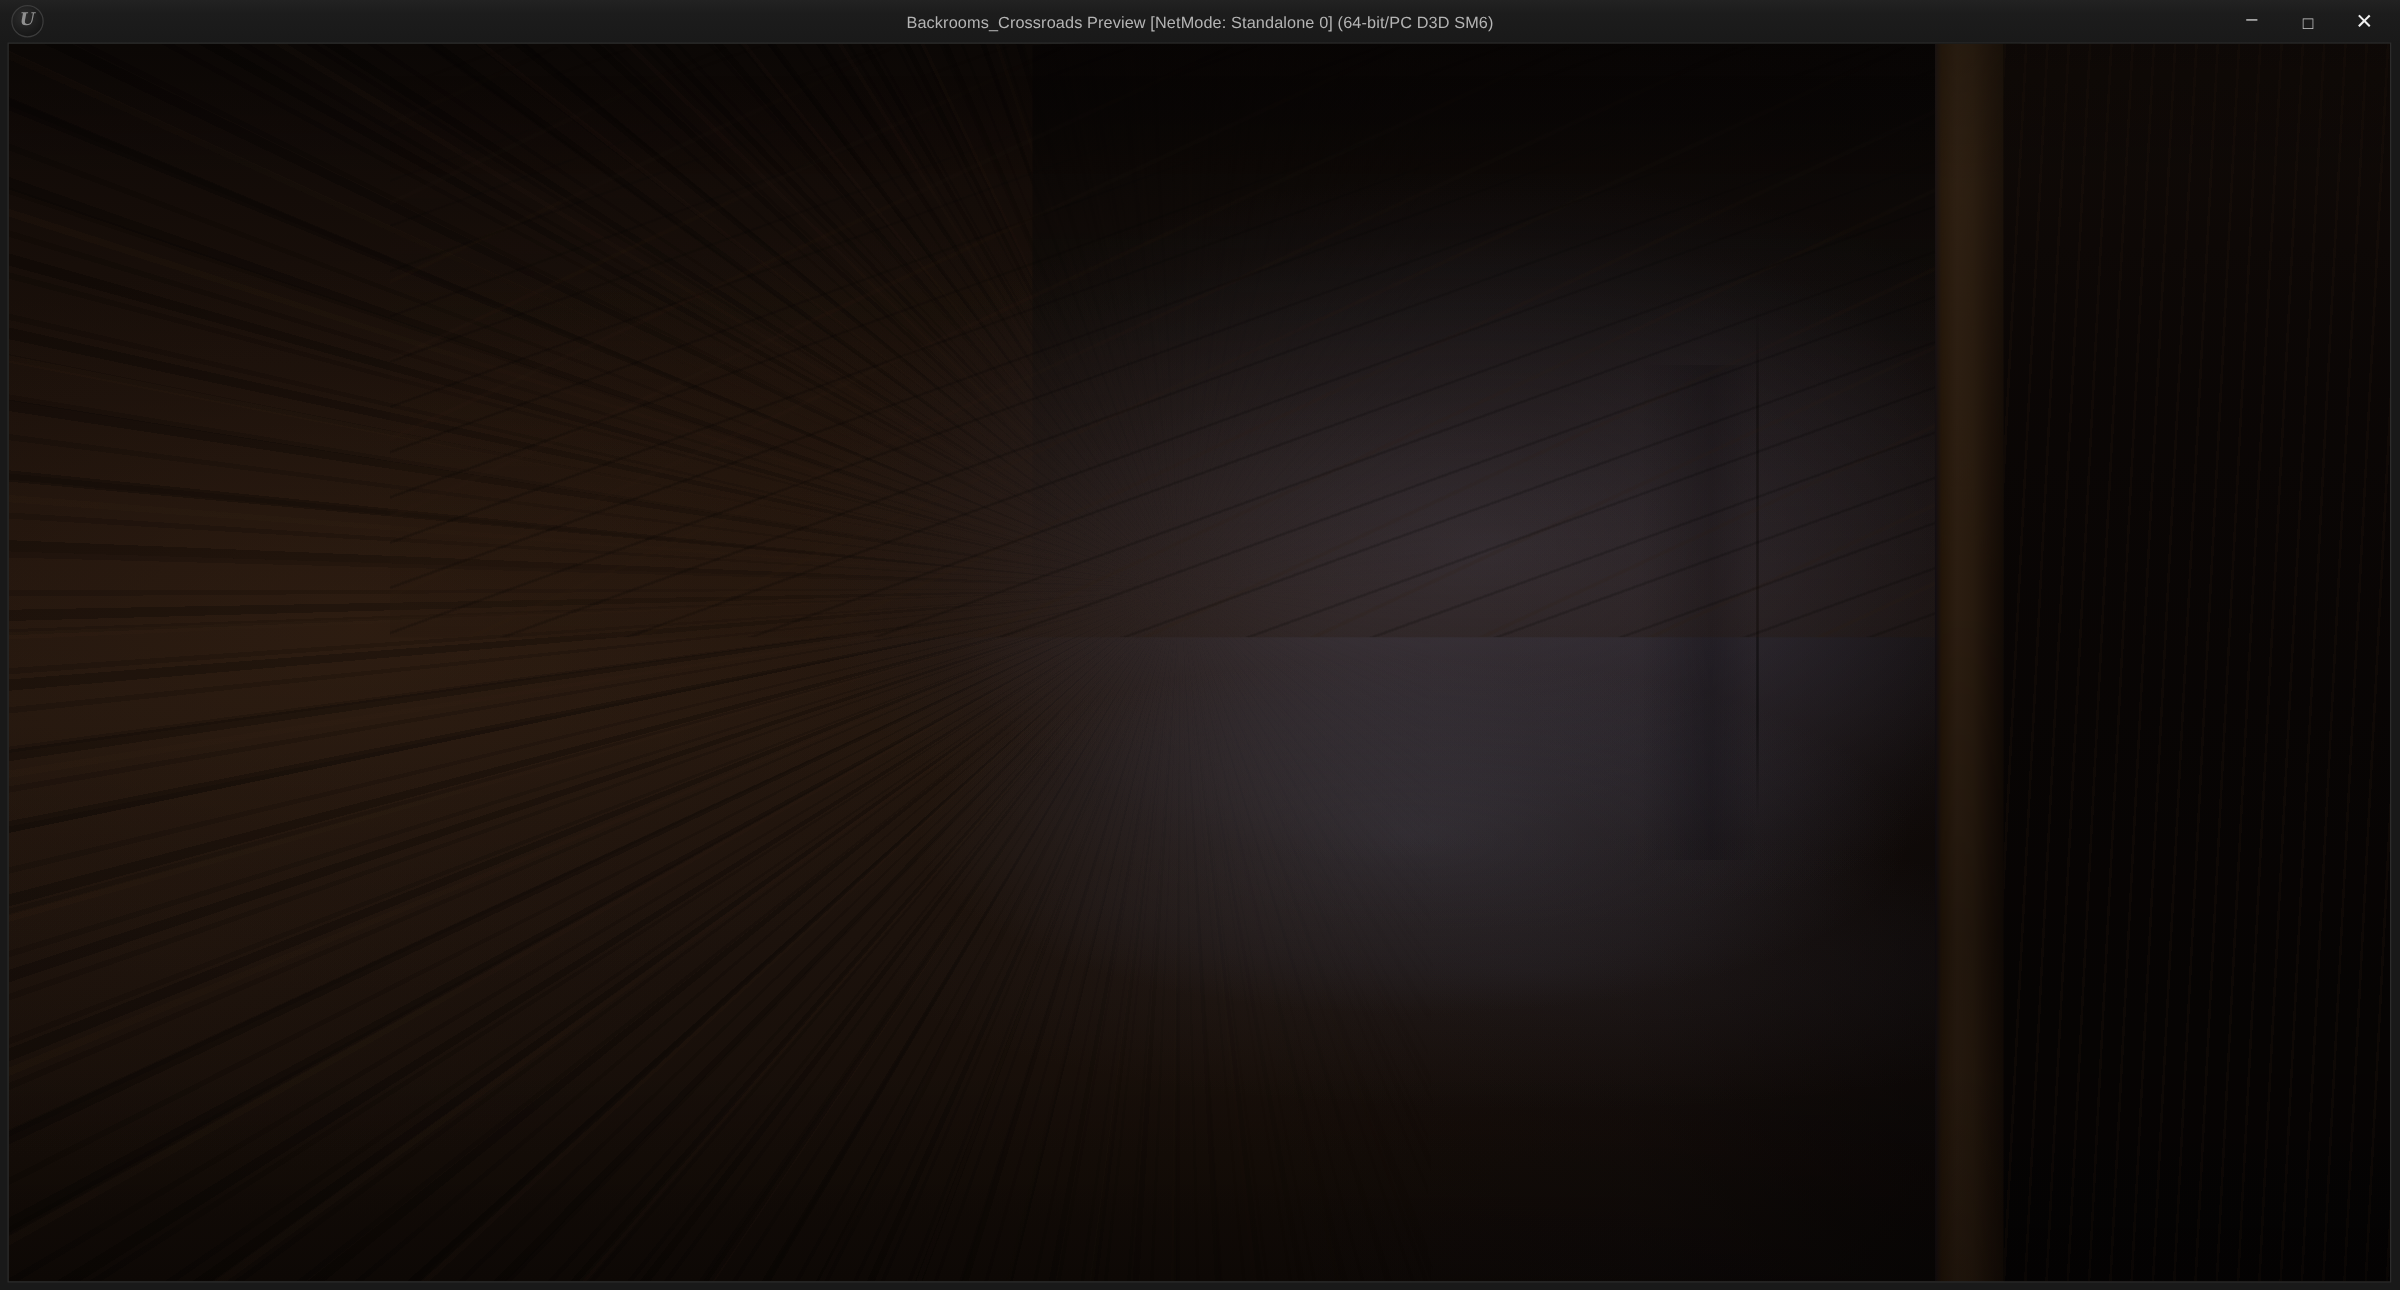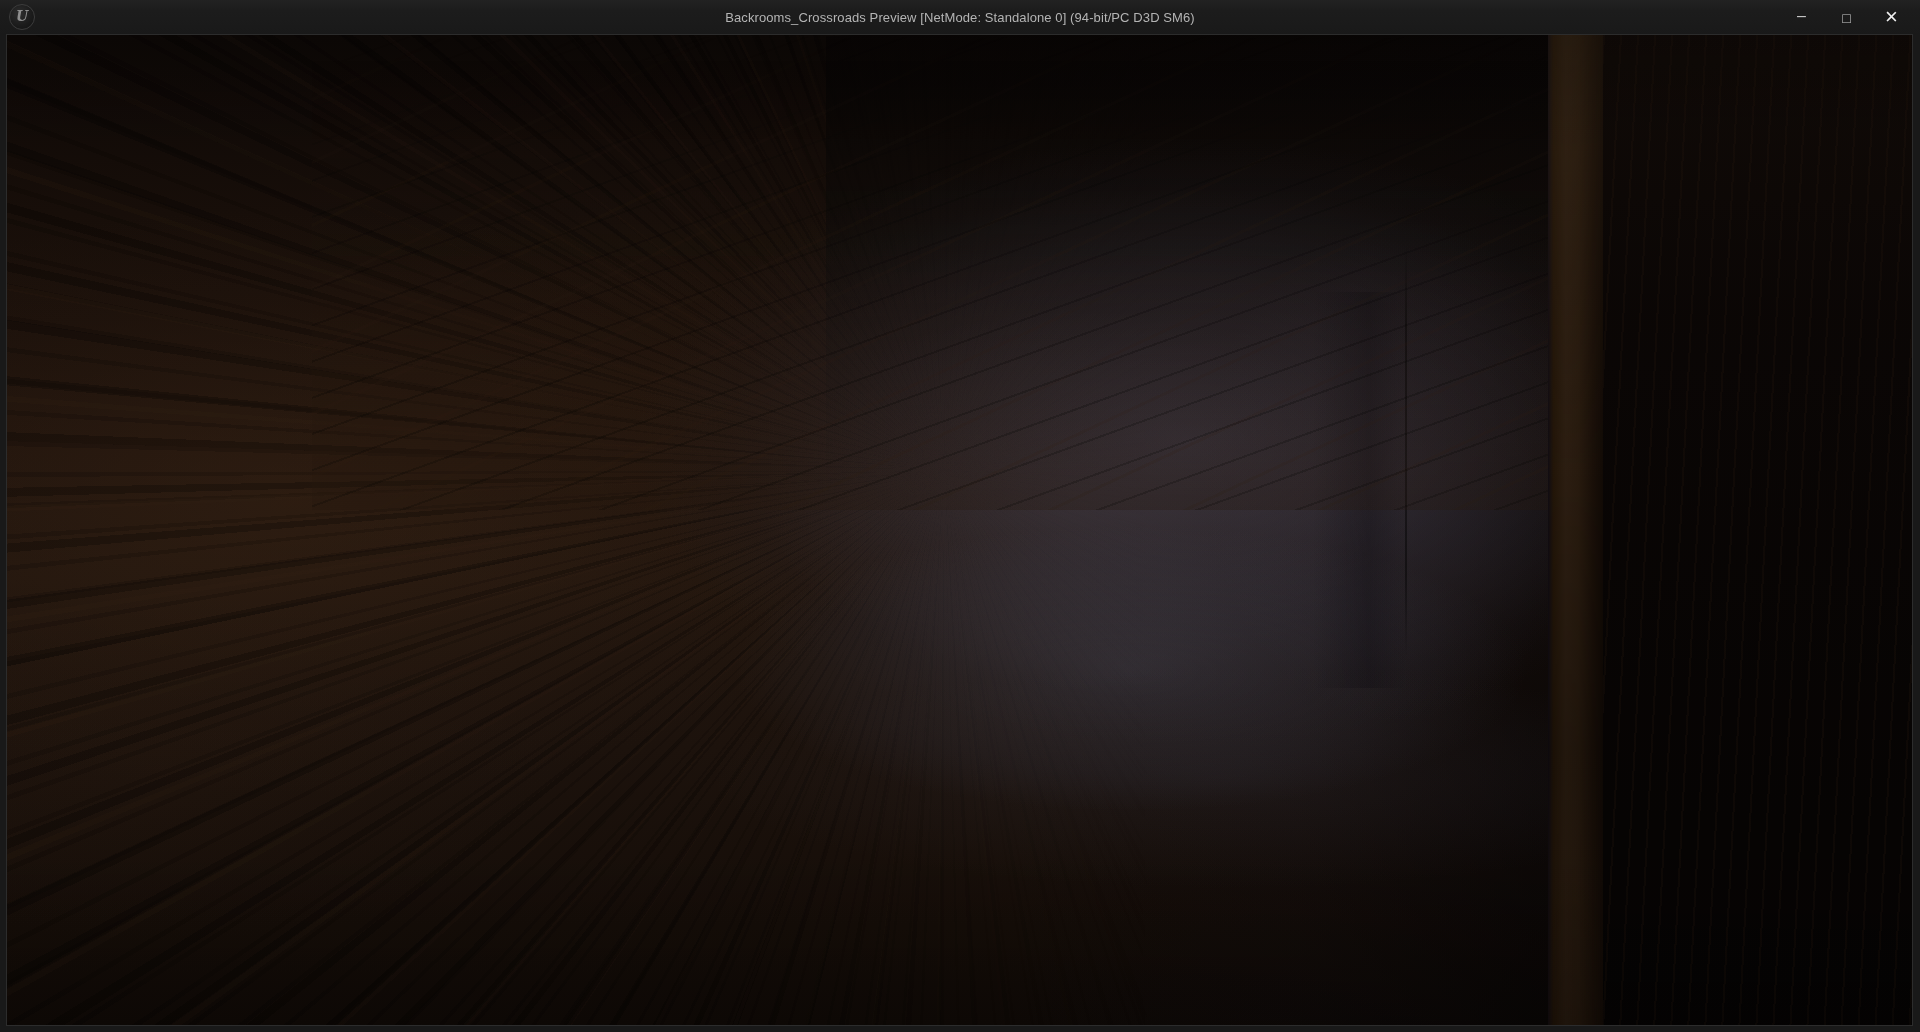--- a/index.html
+++ b/index.html
@@ -155,21 +155,21 @@
 </style>
 </head>
 <body>
 
 <div class="window">
 
   <div class="titlebar">
     <div class="ue-logo">
       <span>U</span>
     </div>
-    <div class="title-text">Backrooms_Crossroads Preview [NetMode: Standalone 0]  (94-bit/PC D3D SM6)</div>
+    <div class="title-text">Backrooms_Crossroads Preview [NetMode: Standalone 0]  (64-bit/PC D3D SM6)</div>
     <div class="win-controls">
       <button class="win-btn minimize">
         <span>–</span>
       </button>
       <button class="win-btn maximize">
         <span>□</span>
       </button>
       <button class="win-btn close">
         <span>×</span>
       </button>

